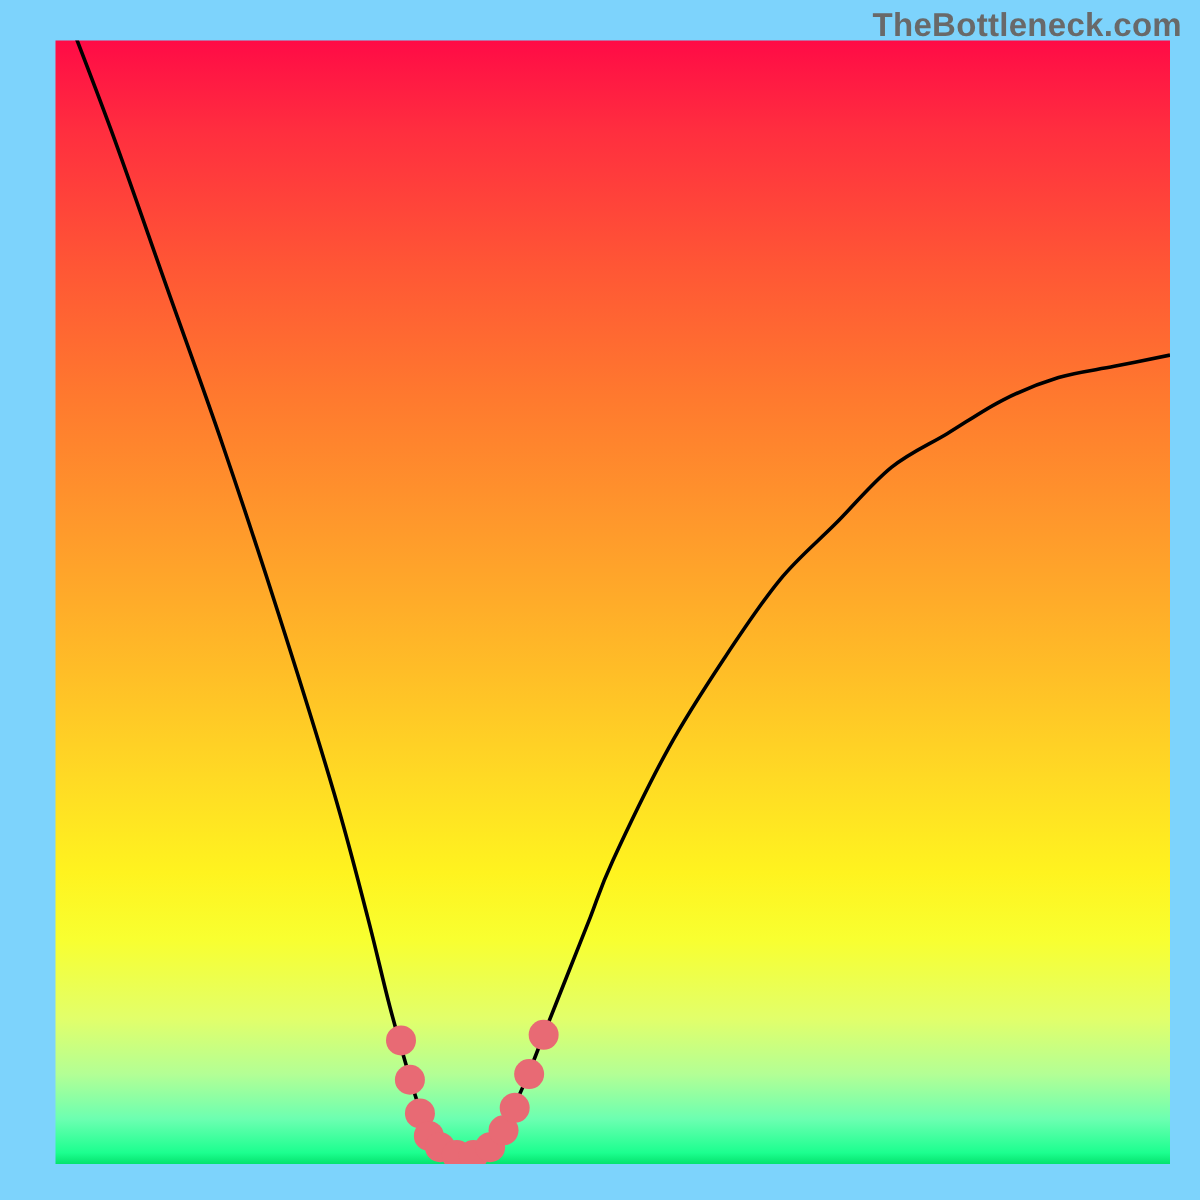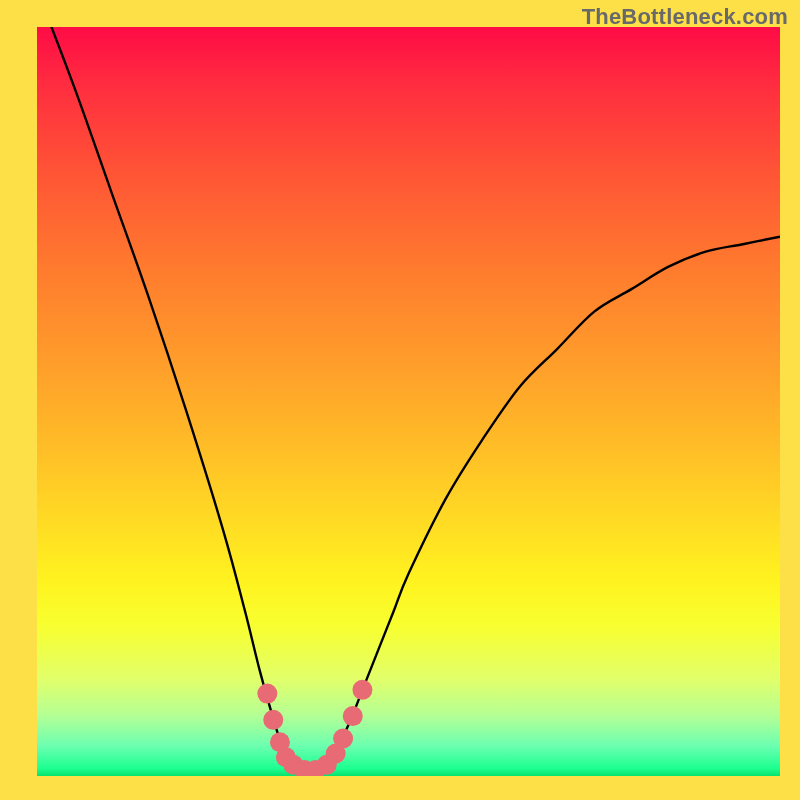--- a/index.html
+++ b/index.html
@@ -9,21 +9,21 @@
     height: 800px;
     background: #000;
     overflow: hidden;
   }
   .frame {
     position: absolute;
     left: 0;
     top: 0;
     width: 800px;
     height: 800px;
-    background: #fde047;
+    background: #7dd3fc;
   }
   .plot {
     position: absolute;
     left: 37px;
     top: 27px;
     width: 743px;
     height: 749px;
     background: linear-gradient(to bottom,
       #ff0b46 0%,
       #ff2e3f 8%,

